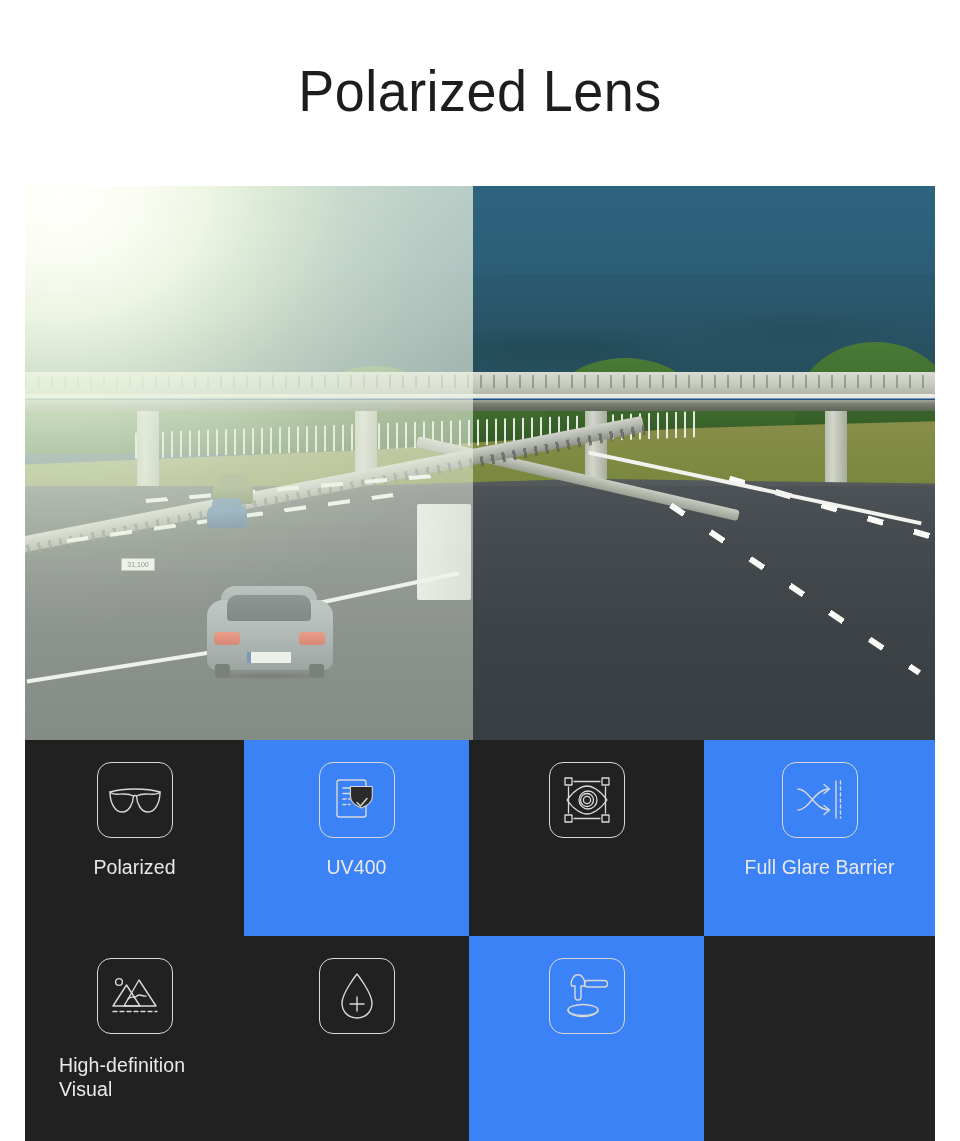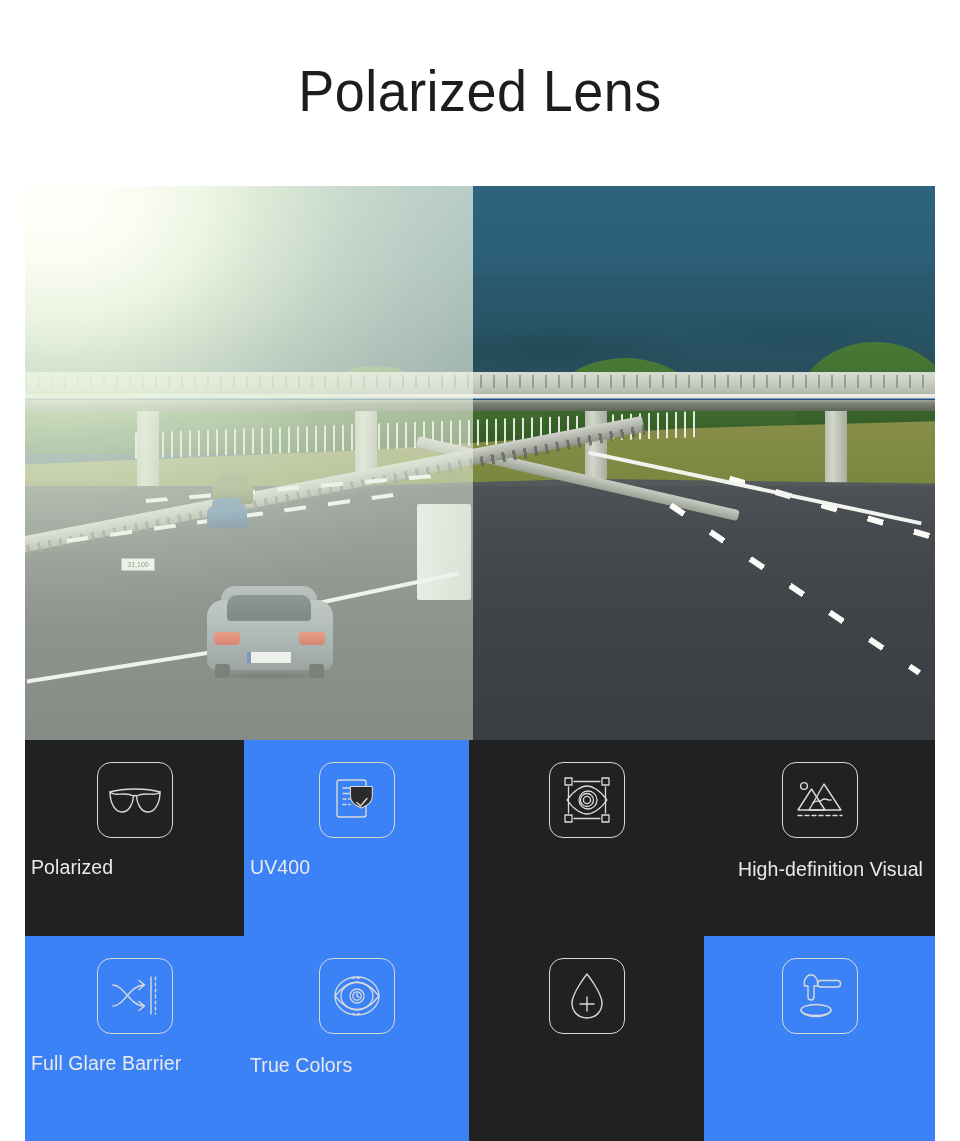--- a/index.html
+++ b/index.html
@@ -271,21 +271,21 @@
     border:1.6px solid #d9d9d9; border-radius:14px;
     display:flex; align-items:center; justify-content:center;
     flex:0 0 auto;
   }
   .ficon svg{ display:block; }
 
   .flabel{
     margin-top:17px;
     color:#e9e9e9;
     font-size:19.5px; line-height:24px;
-    text-align:left;
+    text-align:center;
     font-weight:400;
     letter-spacing:.1px;
     padding:0 6px;
     width:100%;
   }
   .flabel.left-al{ text-align:left; padding-left:34px; }
   .cell.r2 .flabel{ margin-top:19px; }
 </style>
 </head>
 <body>
@@ -444,62 +444,47 @@
         <line x1="6.5" y1="12" x2="6.5" y2="38"></line>
         <line x1="43.5" y1="12" x2="43.5" y2="38"></line>
         <path d="M5 25 C12 15 20 11 25 11 C30 11 38 15 45 25 C38 35 30 39 25 39 C20 39 12 35 5 25 Z"></path>
         <circle cx="26" cy="25" r="9"></circle>
         <circle cx="25" cy="25" r="6.5"></circle>
         <circle cx="25" cy="25" r="3.6"></circle>
       </svg>
     </div>
   </div>
 
-  <div class="cell dark r2">
-    <div class="ficon">
-      <svg width="50" height="42" viewBox="0 0 50 42" fill="none" stroke="#d9d9d9" stroke-width="1.4" stroke-linecap="round" stroke-linejoin="round">
-        <circle cx="9" cy="7" r="3.4"></circle>
-        <path d="M3 31 L16.5 10 L30 31 Z"></path>
-        <path d="M14 31 L29 5 L46 31 Z"></path>
-        <path d="M18 24 C21 20 24 24 27 21 C30 18 33 22 36 21"></path>
-        <line x1="3" y1="36.5" x2="47" y2="36.5" stroke-dasharray="4 3"></line>
-      </svg>
-    </div>
-    <div class="flabel left-al">High-definition Visual</div>
-  </div>
-
   <div class="cell light">
     <div class="ficon">
       <svg width="50" height="42" viewBox="0 0 50 42" fill="none" stroke="#d9d9d9" stroke-width="1.4" stroke-linecap="round" stroke-linejoin="round">
         <path d="M3 10 C14 10 20 31 34 31"></path>
         <path d="M3 31 C14 31 20 10 34 10"></path>
         <path d="M29 5.5 L34.5 10 L29 14.5"></path>
         <path d="M29 26.5 L34.5 31 L29 35.5"></path>
         <line x1="41" y1="2" x2="41" y2="39"></line>
         <line x1="45.5" y1="2" x2="45.5" y2="39" stroke-dasharray="3 3"></line>
       </svg>
     </div>
     <div class="flabel">Full Glare Barrier</div>
   </div>
 
-  <div class="cell light r2">
-    <div class="ficon">
-      <svg width="50" height="46" viewBox="0 0 50 46" fill="none" stroke="#d9d9d9" stroke-width="1.3" stroke-linecap="round" stroke-linejoin="round">
-        <ellipse cx="25" cy="23" rx="22" ry="19"></ellipse>
-        <ellipse cx="25" cy="23" rx="16" ry="13.5"></ellipse>
-        <path d="M3 23 C11 13 18.5 9 25 9 C31.5 9 39 13 47 23 C39 33 31.5 37 25 37 C18.5 37 11 33 3 23 Z"></path>
-        <circle cx="25" cy="23" r="7"></circle>
-        <circle cx="25" cy="23" r="4.2"></circle>
-        <path d="M25 20.2 L25 23 L27 24.4"></path>
-        <line x1="20" y1="5" x2="30" y2="5" stroke-dasharray="2.5 2.5"></line>
-        <line x1="20" y1="41" x2="30" y2="41" stroke-dasharray="2.5 2.5"></line>
-      </svg>
-    </div>
-    <div class="flabel">True Colors</div>
-  </div>
+  <div class="cell dark r2">
+    <div class="ficon">
+      <svg width="50" height="42" viewBox="0 0 50 42" fill="none" stroke="#d9d9d9" stroke-width="1.4" stroke-linecap="round" stroke-linejoin="round">
+        <circle cx="9" cy="7" r="3.4"></circle>
+        <path d="M3 31 L16.5 10 L30 31 Z"></path>
+        <path d="M14 31 L29 5 L46 31 Z"></path>
+        <path d="M18 24 C21 20 24 24 27 21 C30 18 33 22 36 21"></path>
+        <line x1="3" y1="36.5" x2="47" y2="36.5" stroke-dasharray="4 3"></line>
+      </svg>
+    </div>
+    <div class="flabel left-al">High-definition Visual</div>
+  </div>
+
 
   <div class="cell dark r2">
     <div class="ficon">
       <svg width="40" height="50" viewBox="0 0 40 50" fill="none" stroke="#d9d9d9" stroke-width="1.4" stroke-linecap="round" stroke-linejoin="round">
         <path d="M20 3 C20 3 35 22 35 32 C35 41 28.3 47 20 47 C11.7 47 5 41 5 32 C5 22 20 3 20 3 Z"></path>
         <line x1="13" y1="33" x2="27" y2="33"></line>
         <line x1="20" y1="26" x2="20" y2="40"></line>
       </svg>
     </div>
   </div>

